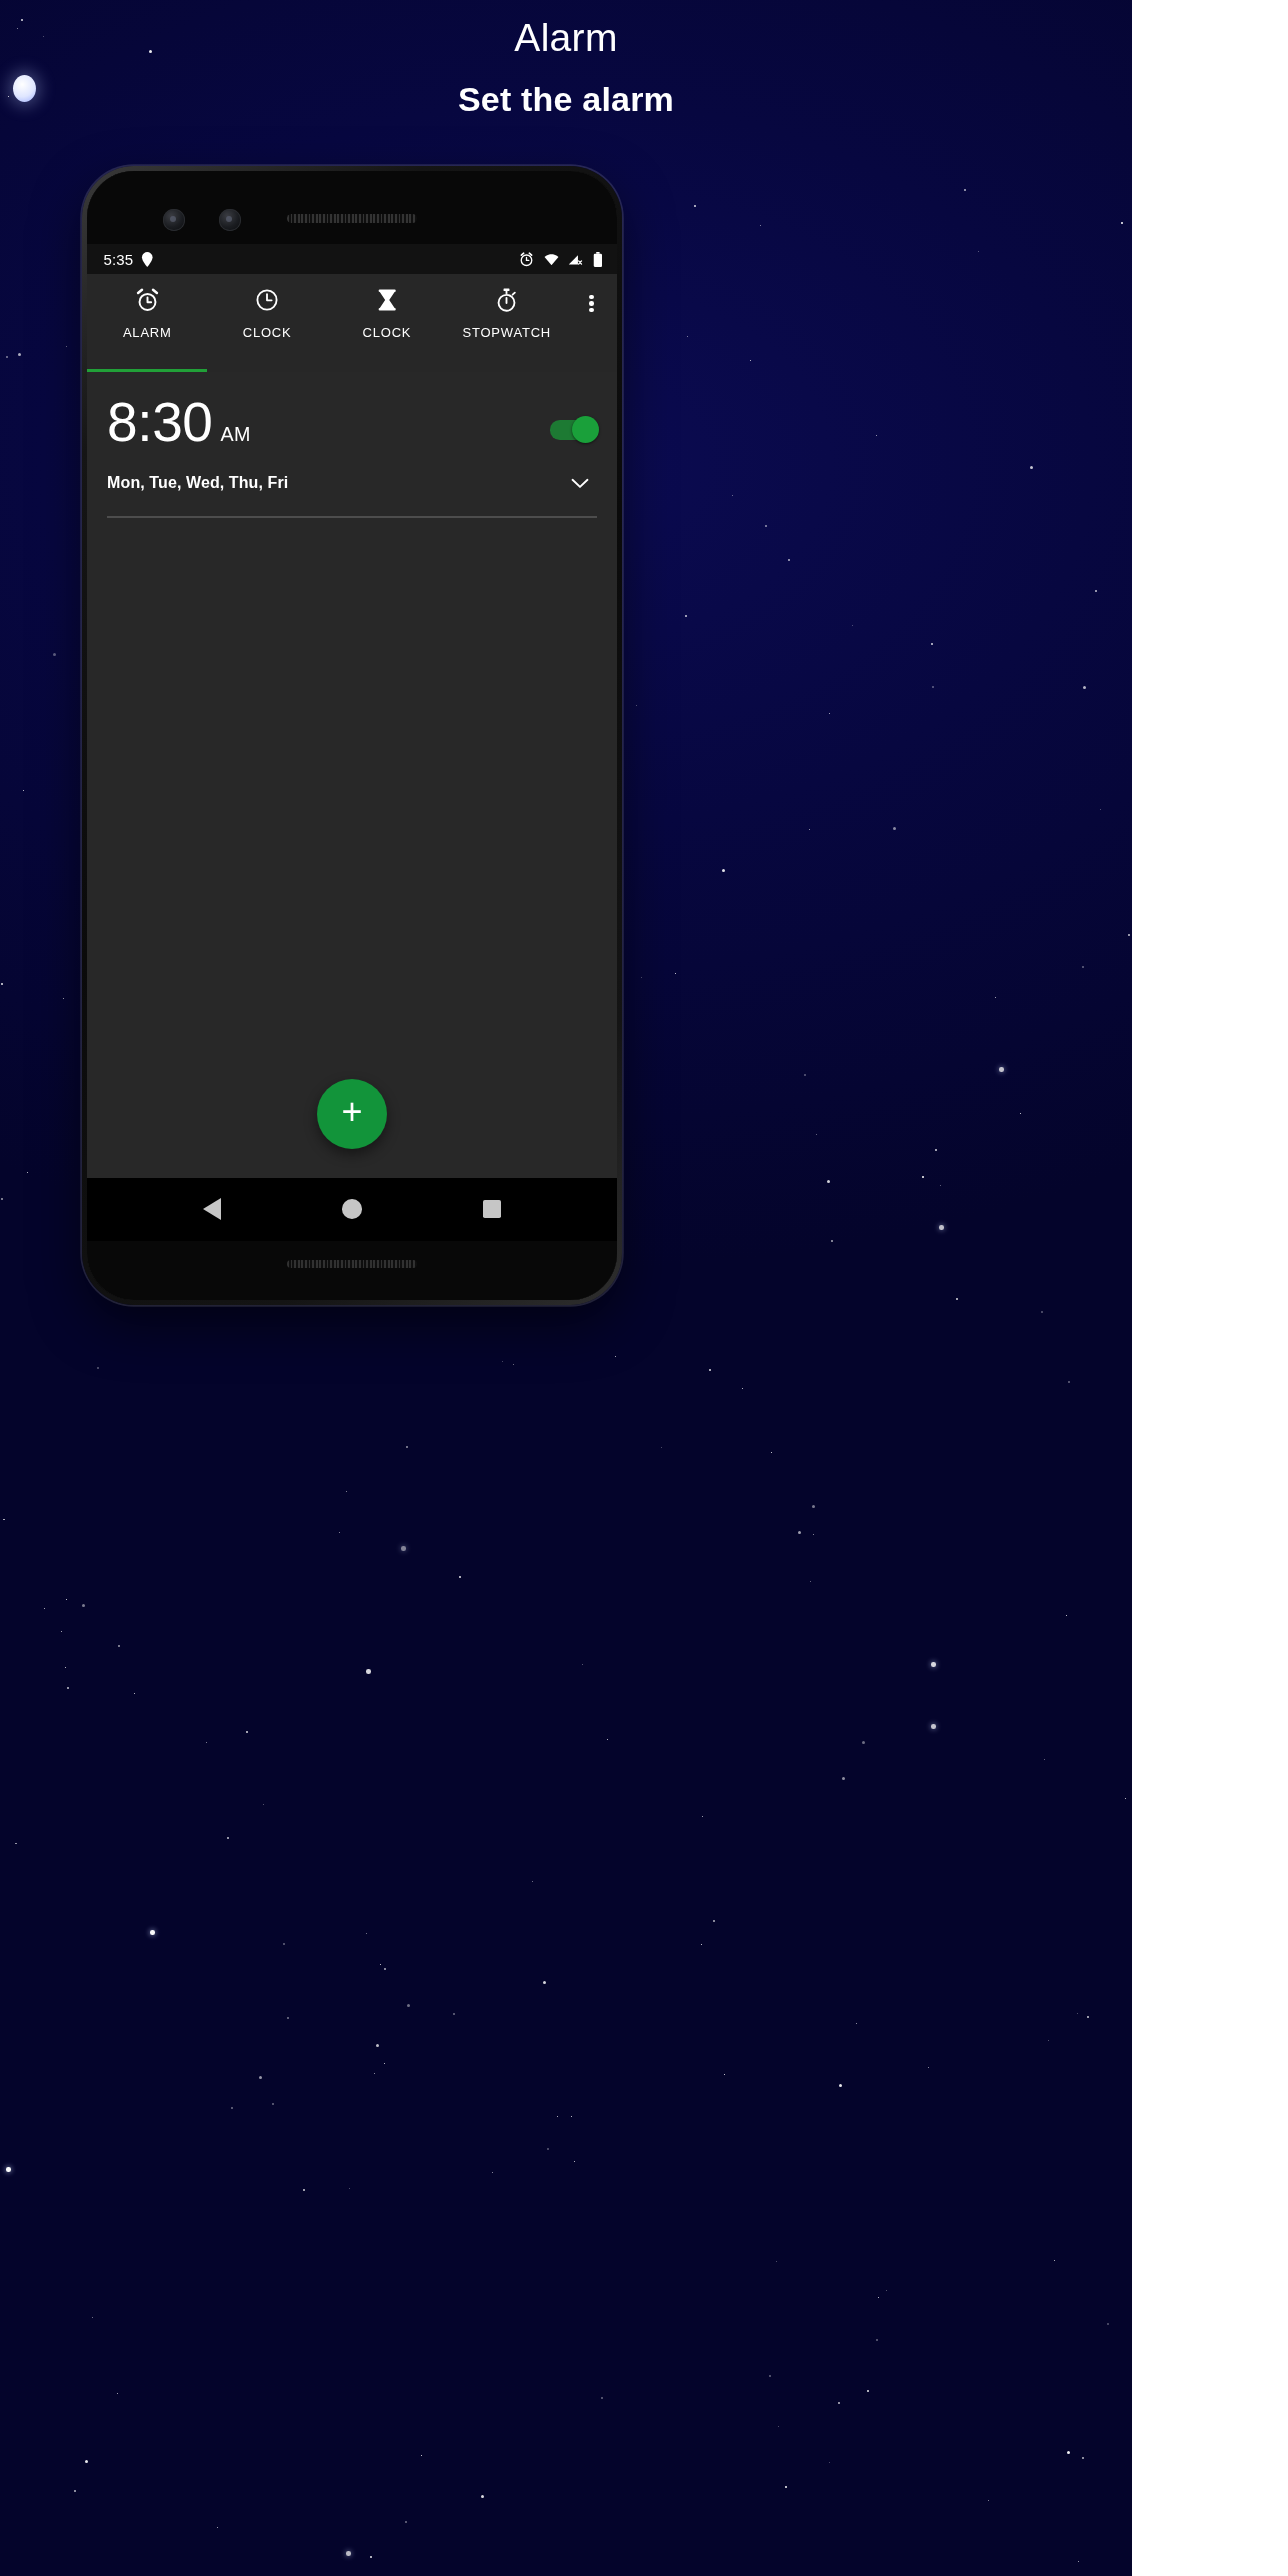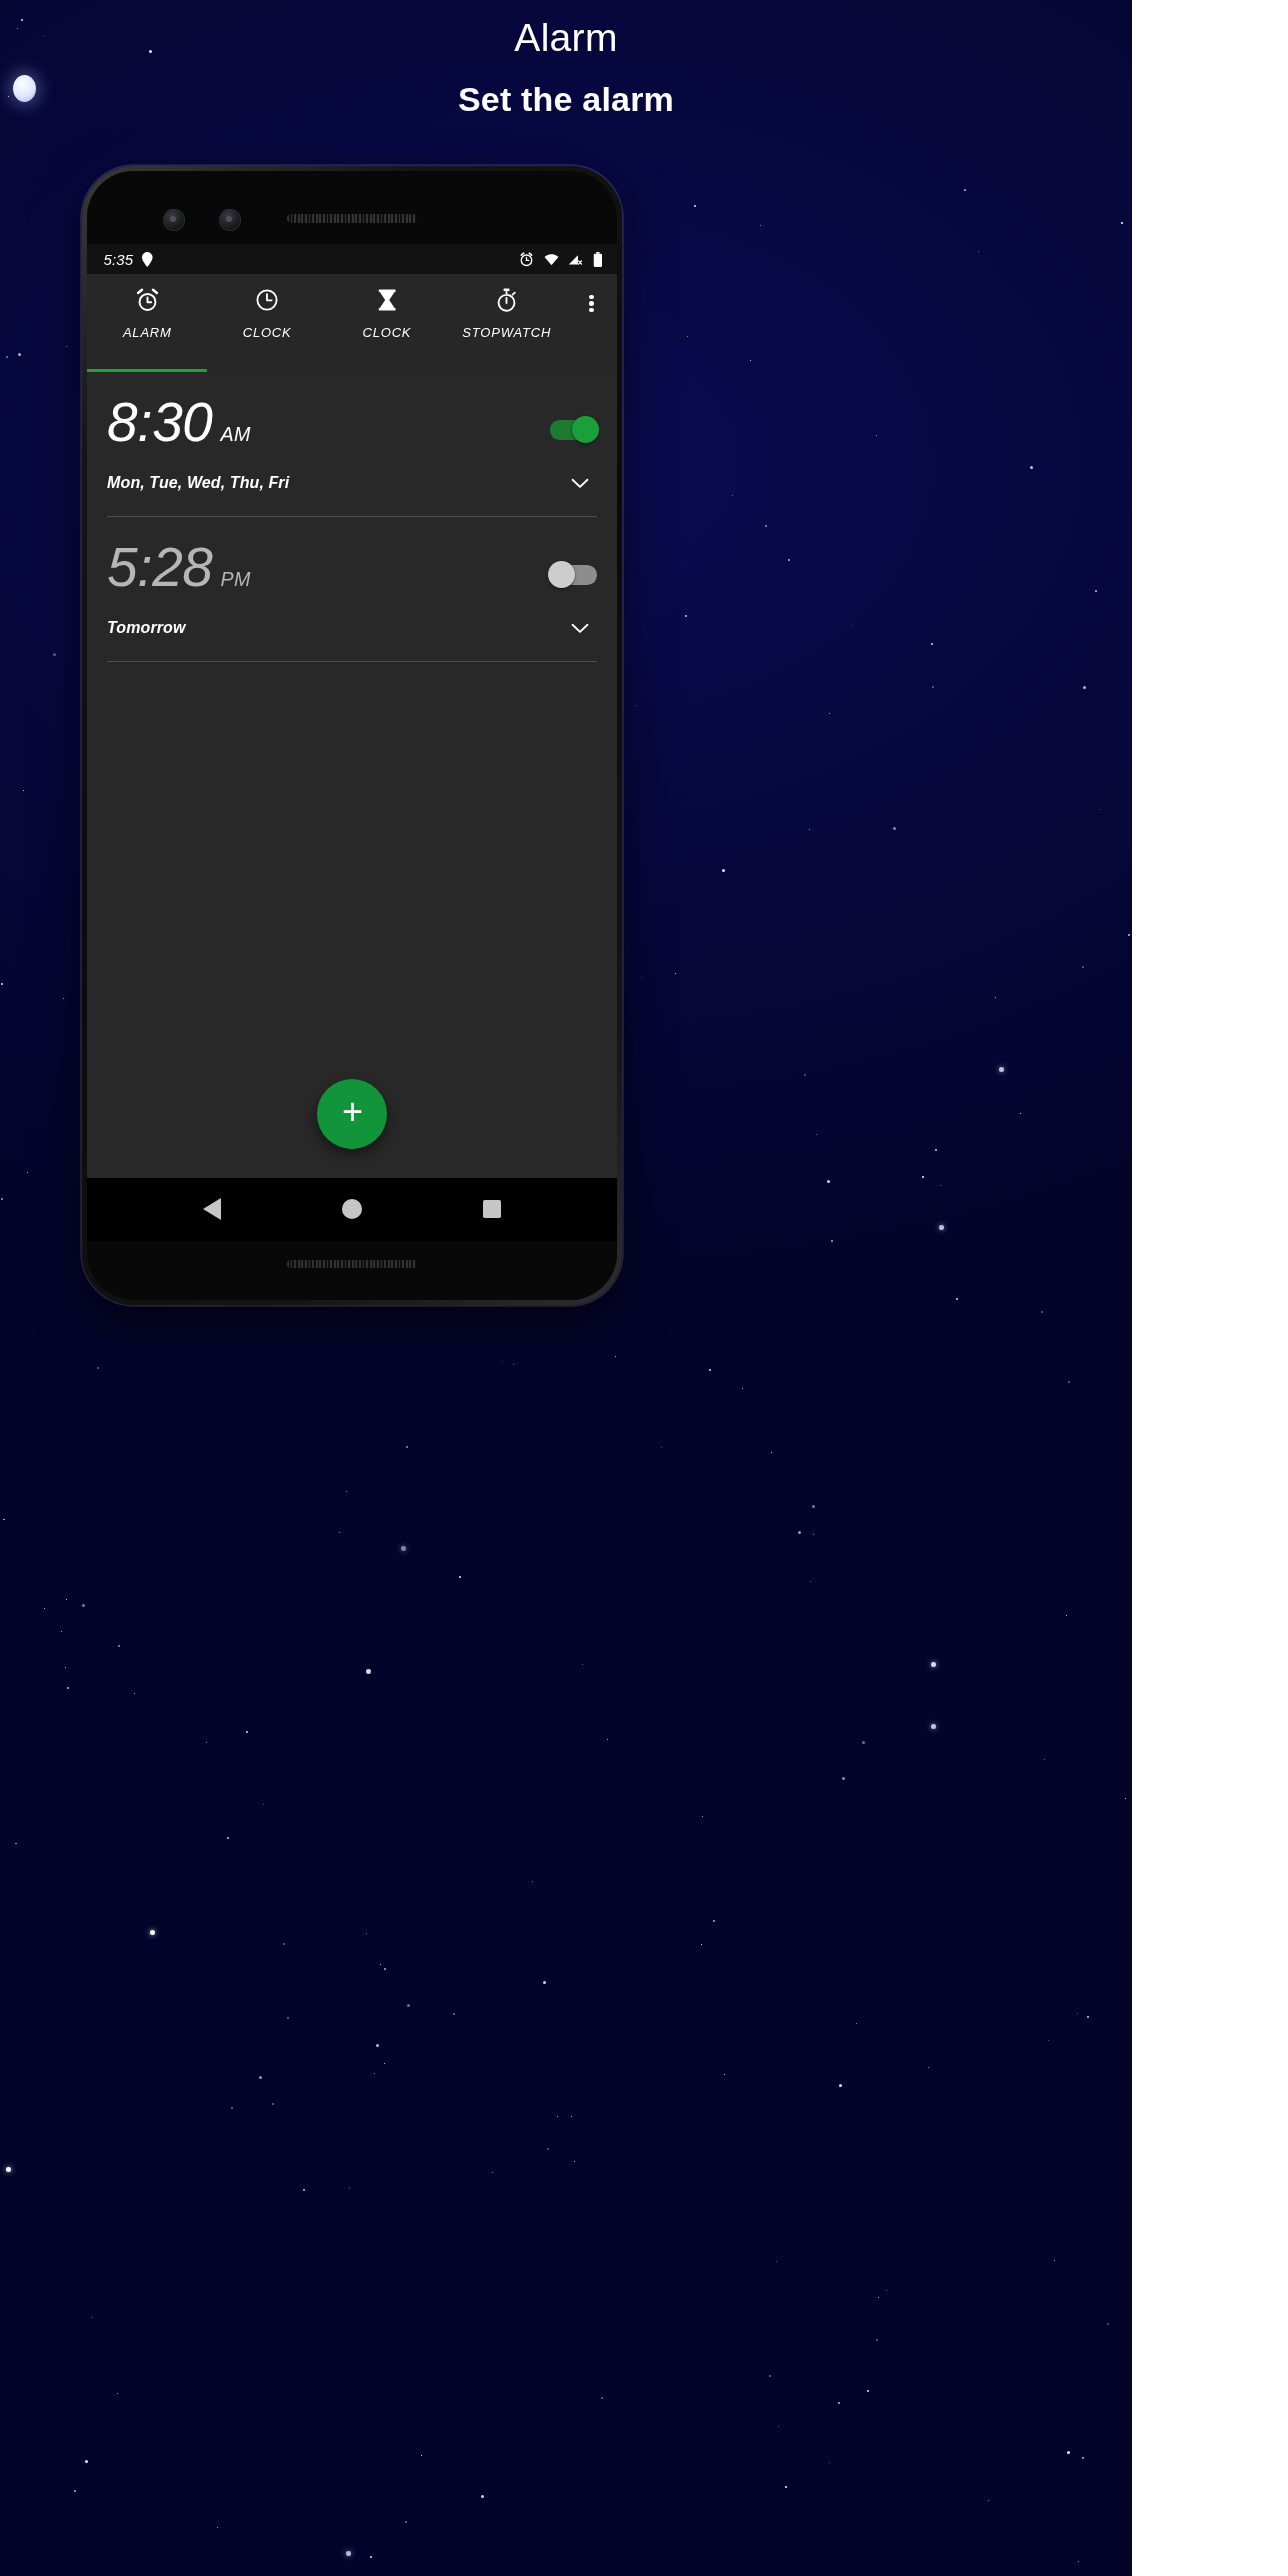--- a/index.html
+++ b/index.html
@@ -139,21 +139,20 @@
   
   #screen {
     position: absolute;
     left: 0; right: 0;
     top: 73px;
     bottom: 59px;
     background: #84cc16;
     display: flex;
     flex-direction: column;
     overflow: hidden;
-    font-style: italic;
   }
 
   
   #status-bar {
     height: 30px;
     background: #121212;
     display: flex;
     align-items: center;
     justify-content: space-between;
     padding: 0 14.3px 0 16px;
@@ -692,40 +691,20 @@
               <span class="alarm-days">Mon, Tue, Wed, Thu, Fri</span>
               <span class="chev">
                 <svg width="18" height="10.7" viewBox="0 0 20 12">
                   <path d="M1.6 2 L10 10 L18.4 2" fill="none" stroke="#ffffff" stroke-width="2.1" stroke-linecap="round" stroke-linejoin="round"></path>
                 </svg>
               </span>
             </div>
           </div>
           <div class="divider"></div>
 
-          <div class="alarm-item off">
-            <div class="alarm-row1">
-              <div class="time-wrap">
-                <span class="time-main">5:28</span>
-                <span class="time-mer">PM</span>
-              </div>
-              <div class="toggle off">
-                <span class="track"></span>
-                <span class="thumb"></span>
-              </div>
-            </div>
-            <div class="alarm-row2">
-              <span class="alarm-days">Tomorrow</span>
-              <span class="chev">
-                <svg width="18" height="10.7" viewBox="0 0 20 12">
-                  <path d="M1.6 2 L10 10 L18.4 2" fill="none" stroke="#ffffff" stroke-width="2.1" stroke-linecap="round" stroke-linejoin="round"></path>
-                </svg>
-              </span>
-            </div>
-          </div>
           <div class="divider"></div>
 
           <div id="fab">
             <span class="plus">+</span>
           </div>
         </div>
 
         <div id="navbar">
           <div class="navbtn">
             <span class="nav-back"></span>

